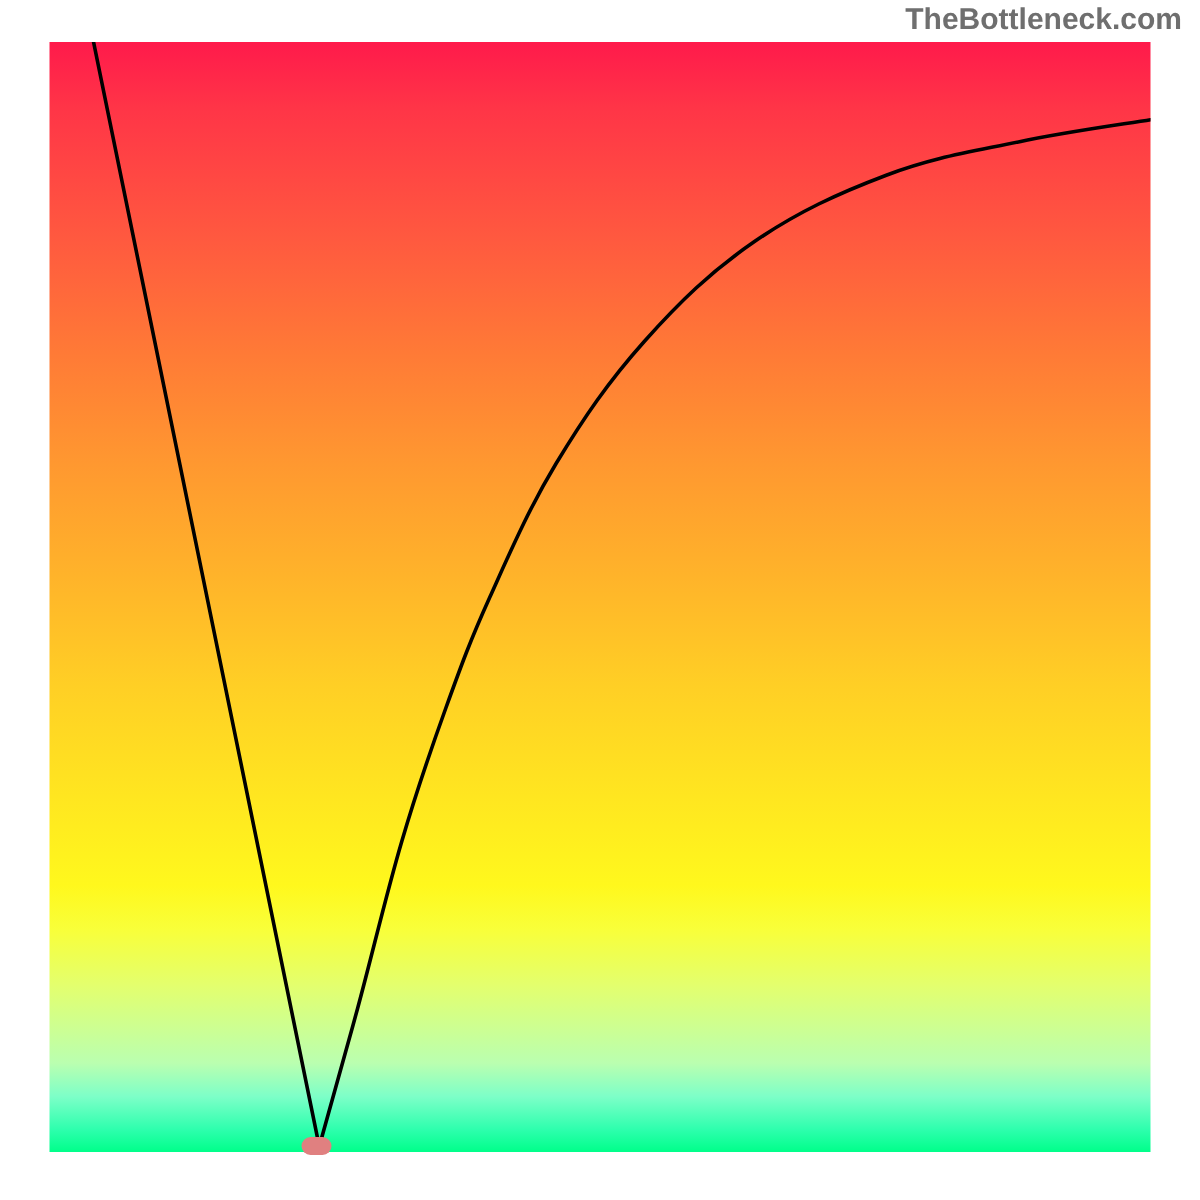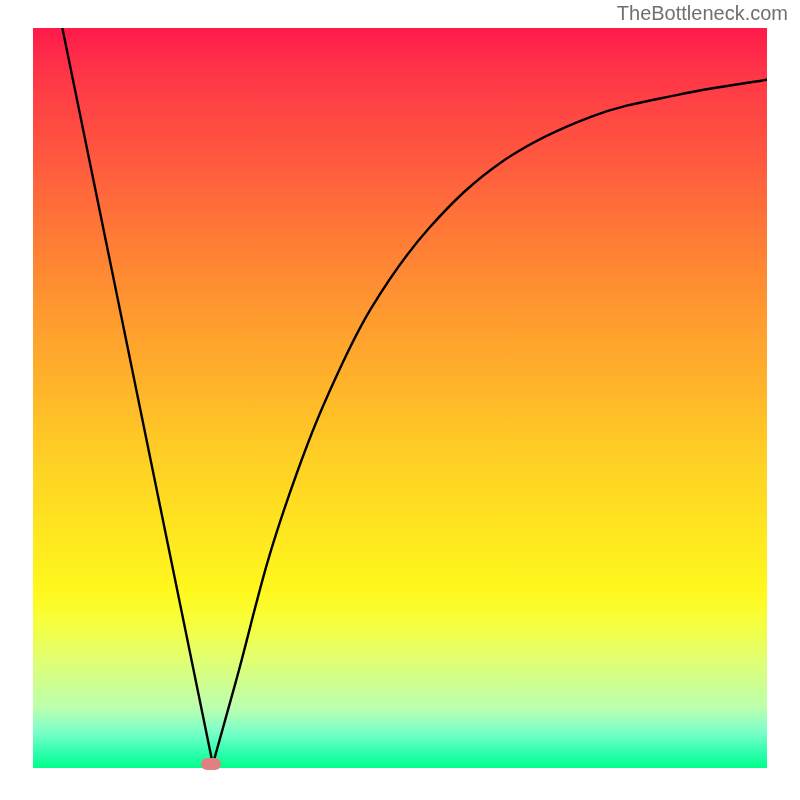--- a/index.html
+++ b/index.html
@@ -15,21 +15,21 @@
     width: 800px;
     height: 800px;
     position: relative;
   }
   .attribution {
     position: absolute;
     top: 2px;
     right: 12px;
     font-size: 20px;
     color: #6f6f6f;
-    font-weight: normal;
+    font-weight: bold;
     z-index: 10;
   }
   .plot-area {
     position: absolute;
     left: 33px;
     top: 28px;
     width: 734px;
     height: 740px;
     background: linear-gradient(to bottom,
       #ff1a4b 0%,

